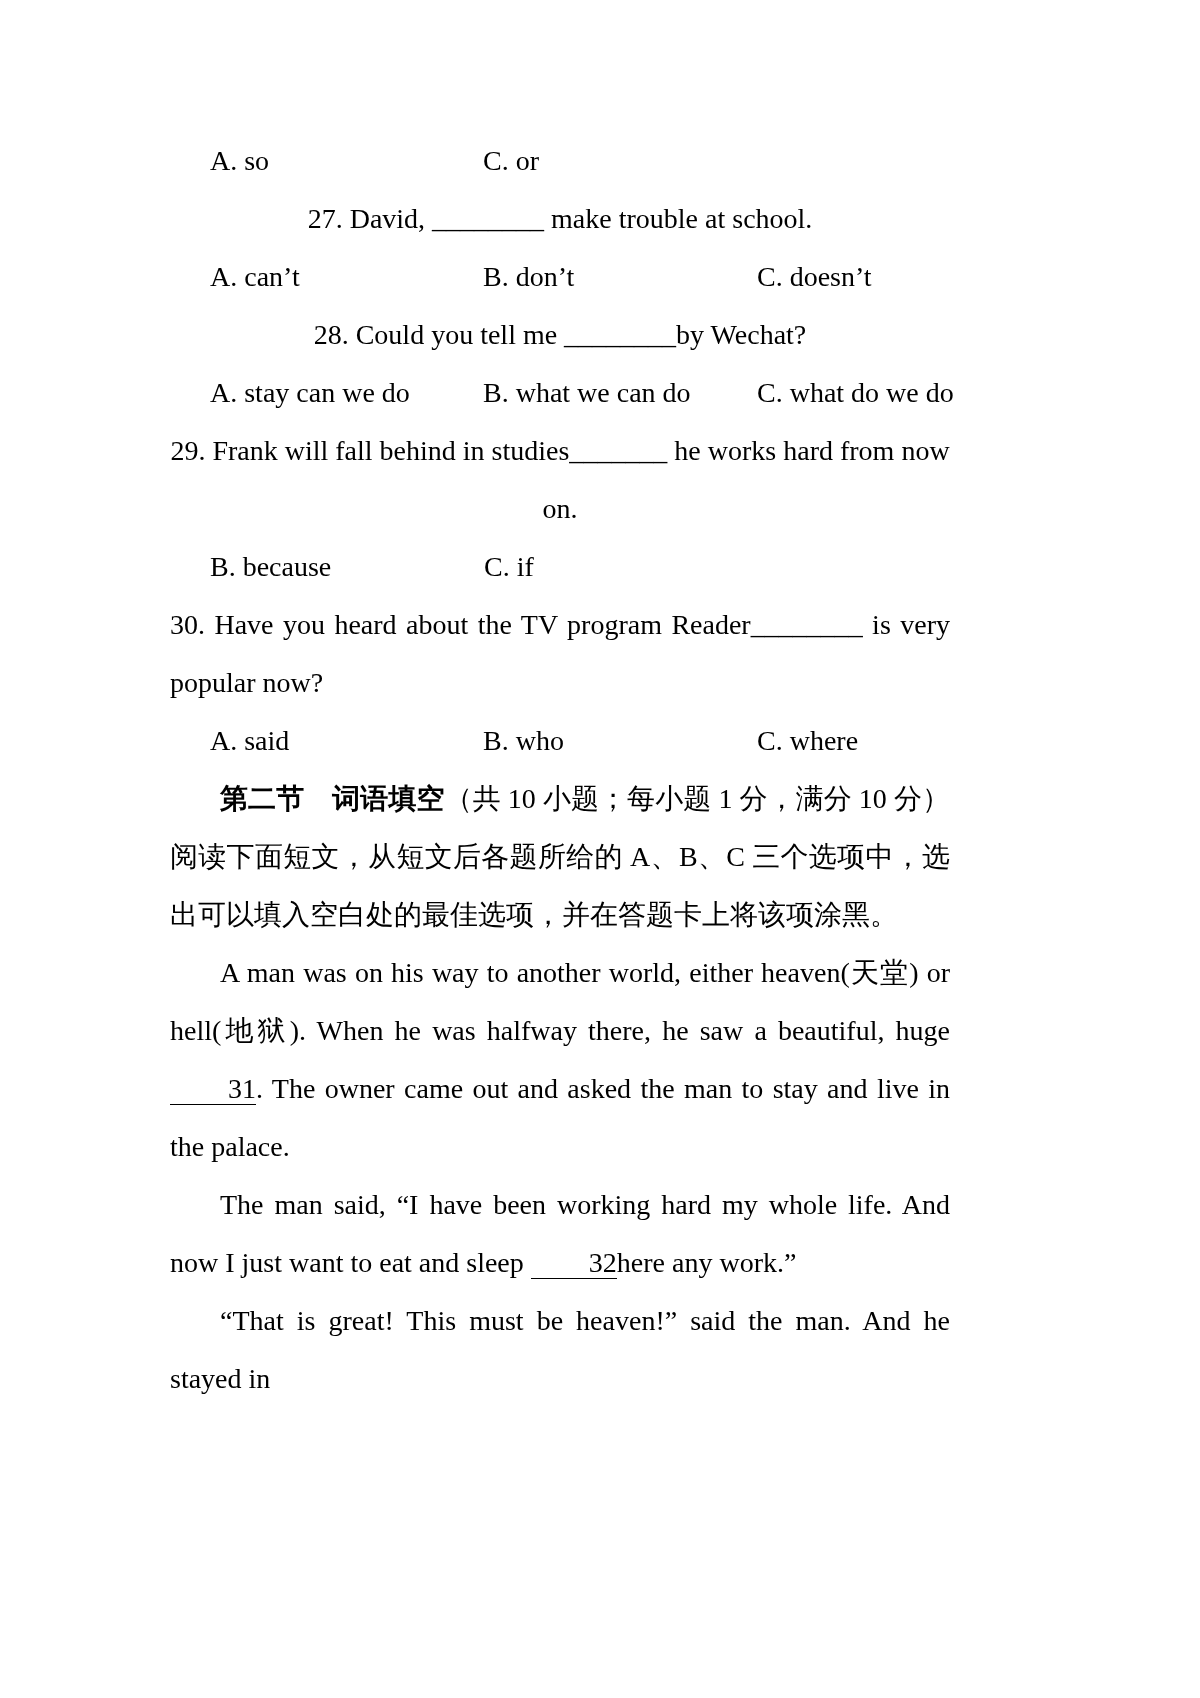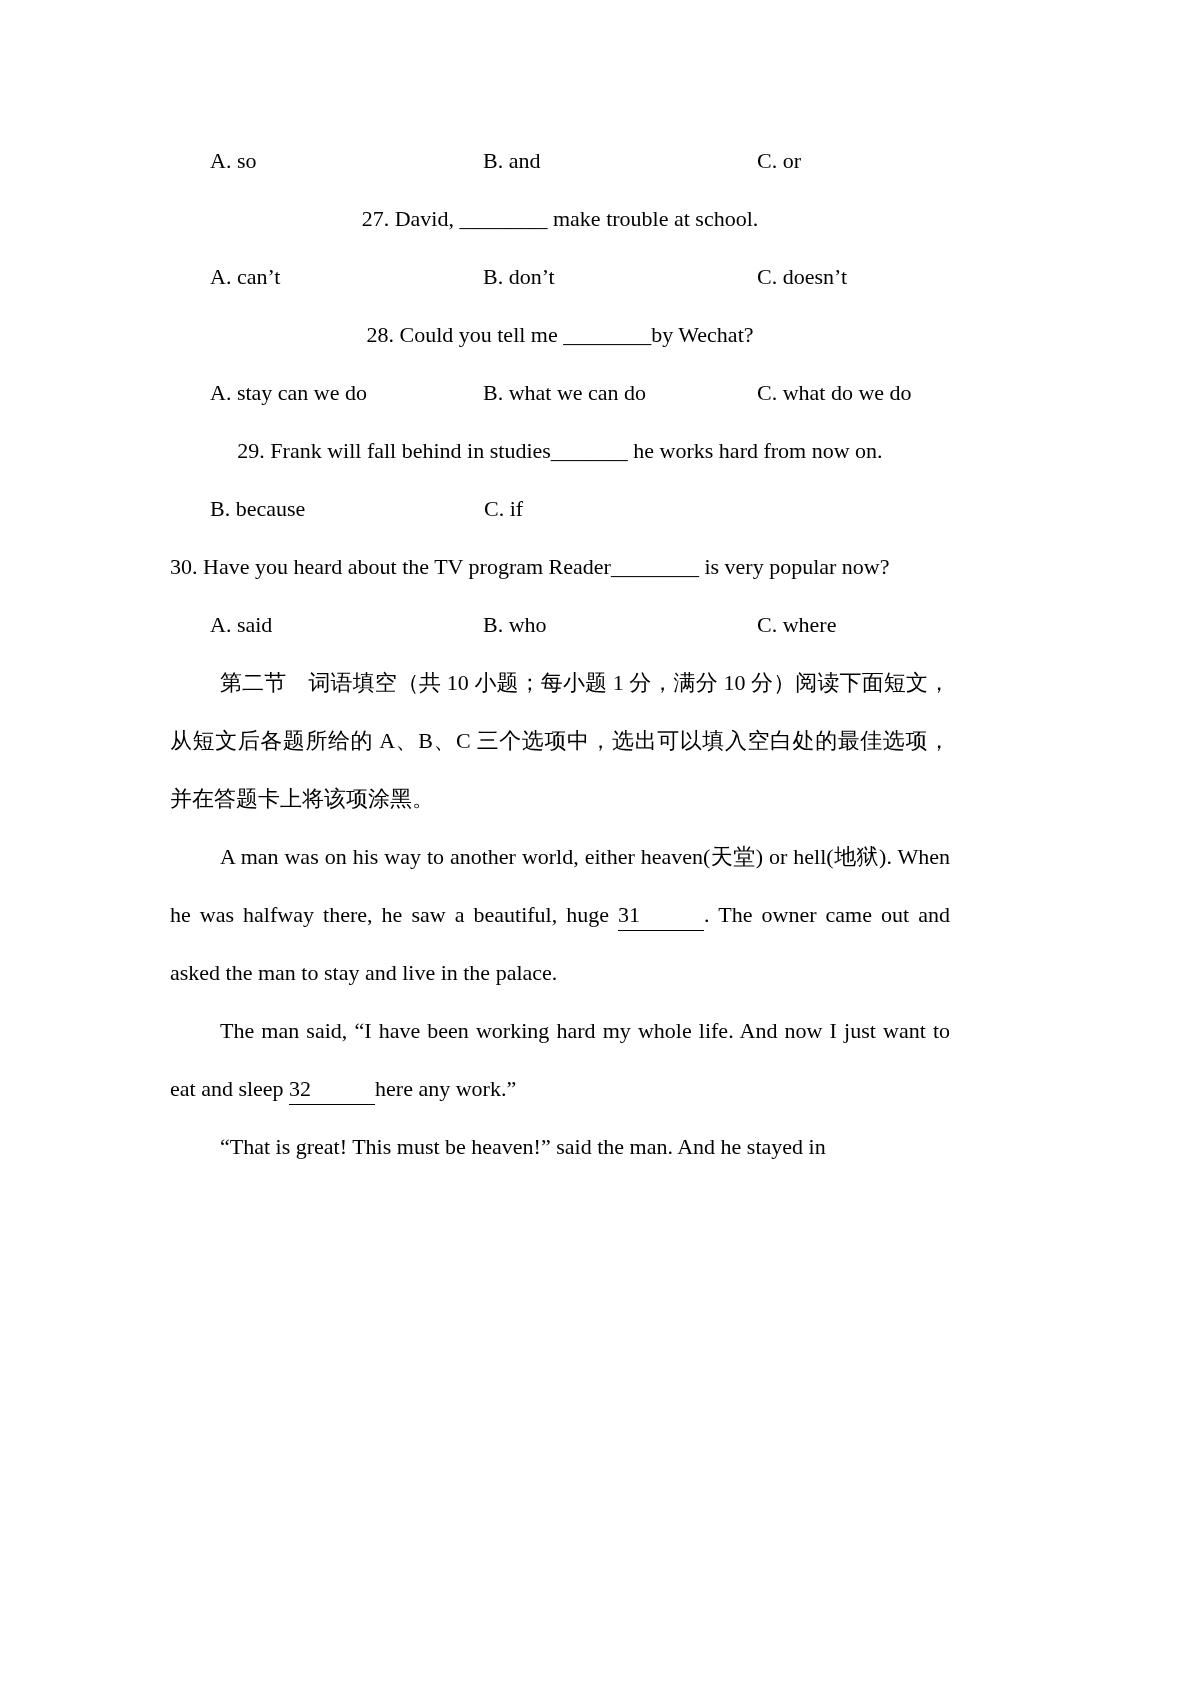--- a/index.html
+++ b/index.html
@@ -10,21 +10,21 @@
   .page {
     position: relative;
     width: 1200px;
     height: 1698px;
     margin: 0 auto;
     background: #ffffff;
     color: #000000;
     box-sizing: border-box;
     padding: 132px 250px 0 170px;
     font-family: "Liberation Serif", "DejaVu Serif", serif;
-    font-size: 22px;
+    font-size: 28px;
     line-height: 58px;
   }
   .q {
     margin: 0;
     text-align: center;
   }
   .q.justify {
     text-align: justify;
   }
   .options-row {
@@ -36,39 +36,38 @@
   .opt-b { width: 274px; flex: 0 0 auto; }
   .opt-c { flex: 1 1 auto; }
   .para {
     margin: 0;
     text-align: justify;
   }
   .para.indent {
     text-indent: 50px;
   }
   .section-title-bold {
-    font-weight: normal;
+    font-weight: bold;
   }
   .blank {
     display: inline-block;
     min-width: 86px;
-    text-align: left;
+    text-align: right;
     border-bottom: 1.5px solid #000;
     line-height: 30px;
     text-indent: 0;
   }
 </style>
 </head>
 <body>
 
 <div class="page">
 
   <div class="options-row">
     <span class="opt-a">A. so</span>
-    <span class="opt-b">B. and</span>
     <span class="opt-c">C. or</span>
   </div>
 
   <p class="q">27. David, ________ make trouble at school.</p>
   <div class="options-row">
     <span class="opt-a">A. can’t</span>
     <span class="opt-b">B. don’t</span>
     <span class="opt-c">C. doesn’t</span>
   </div>
 

